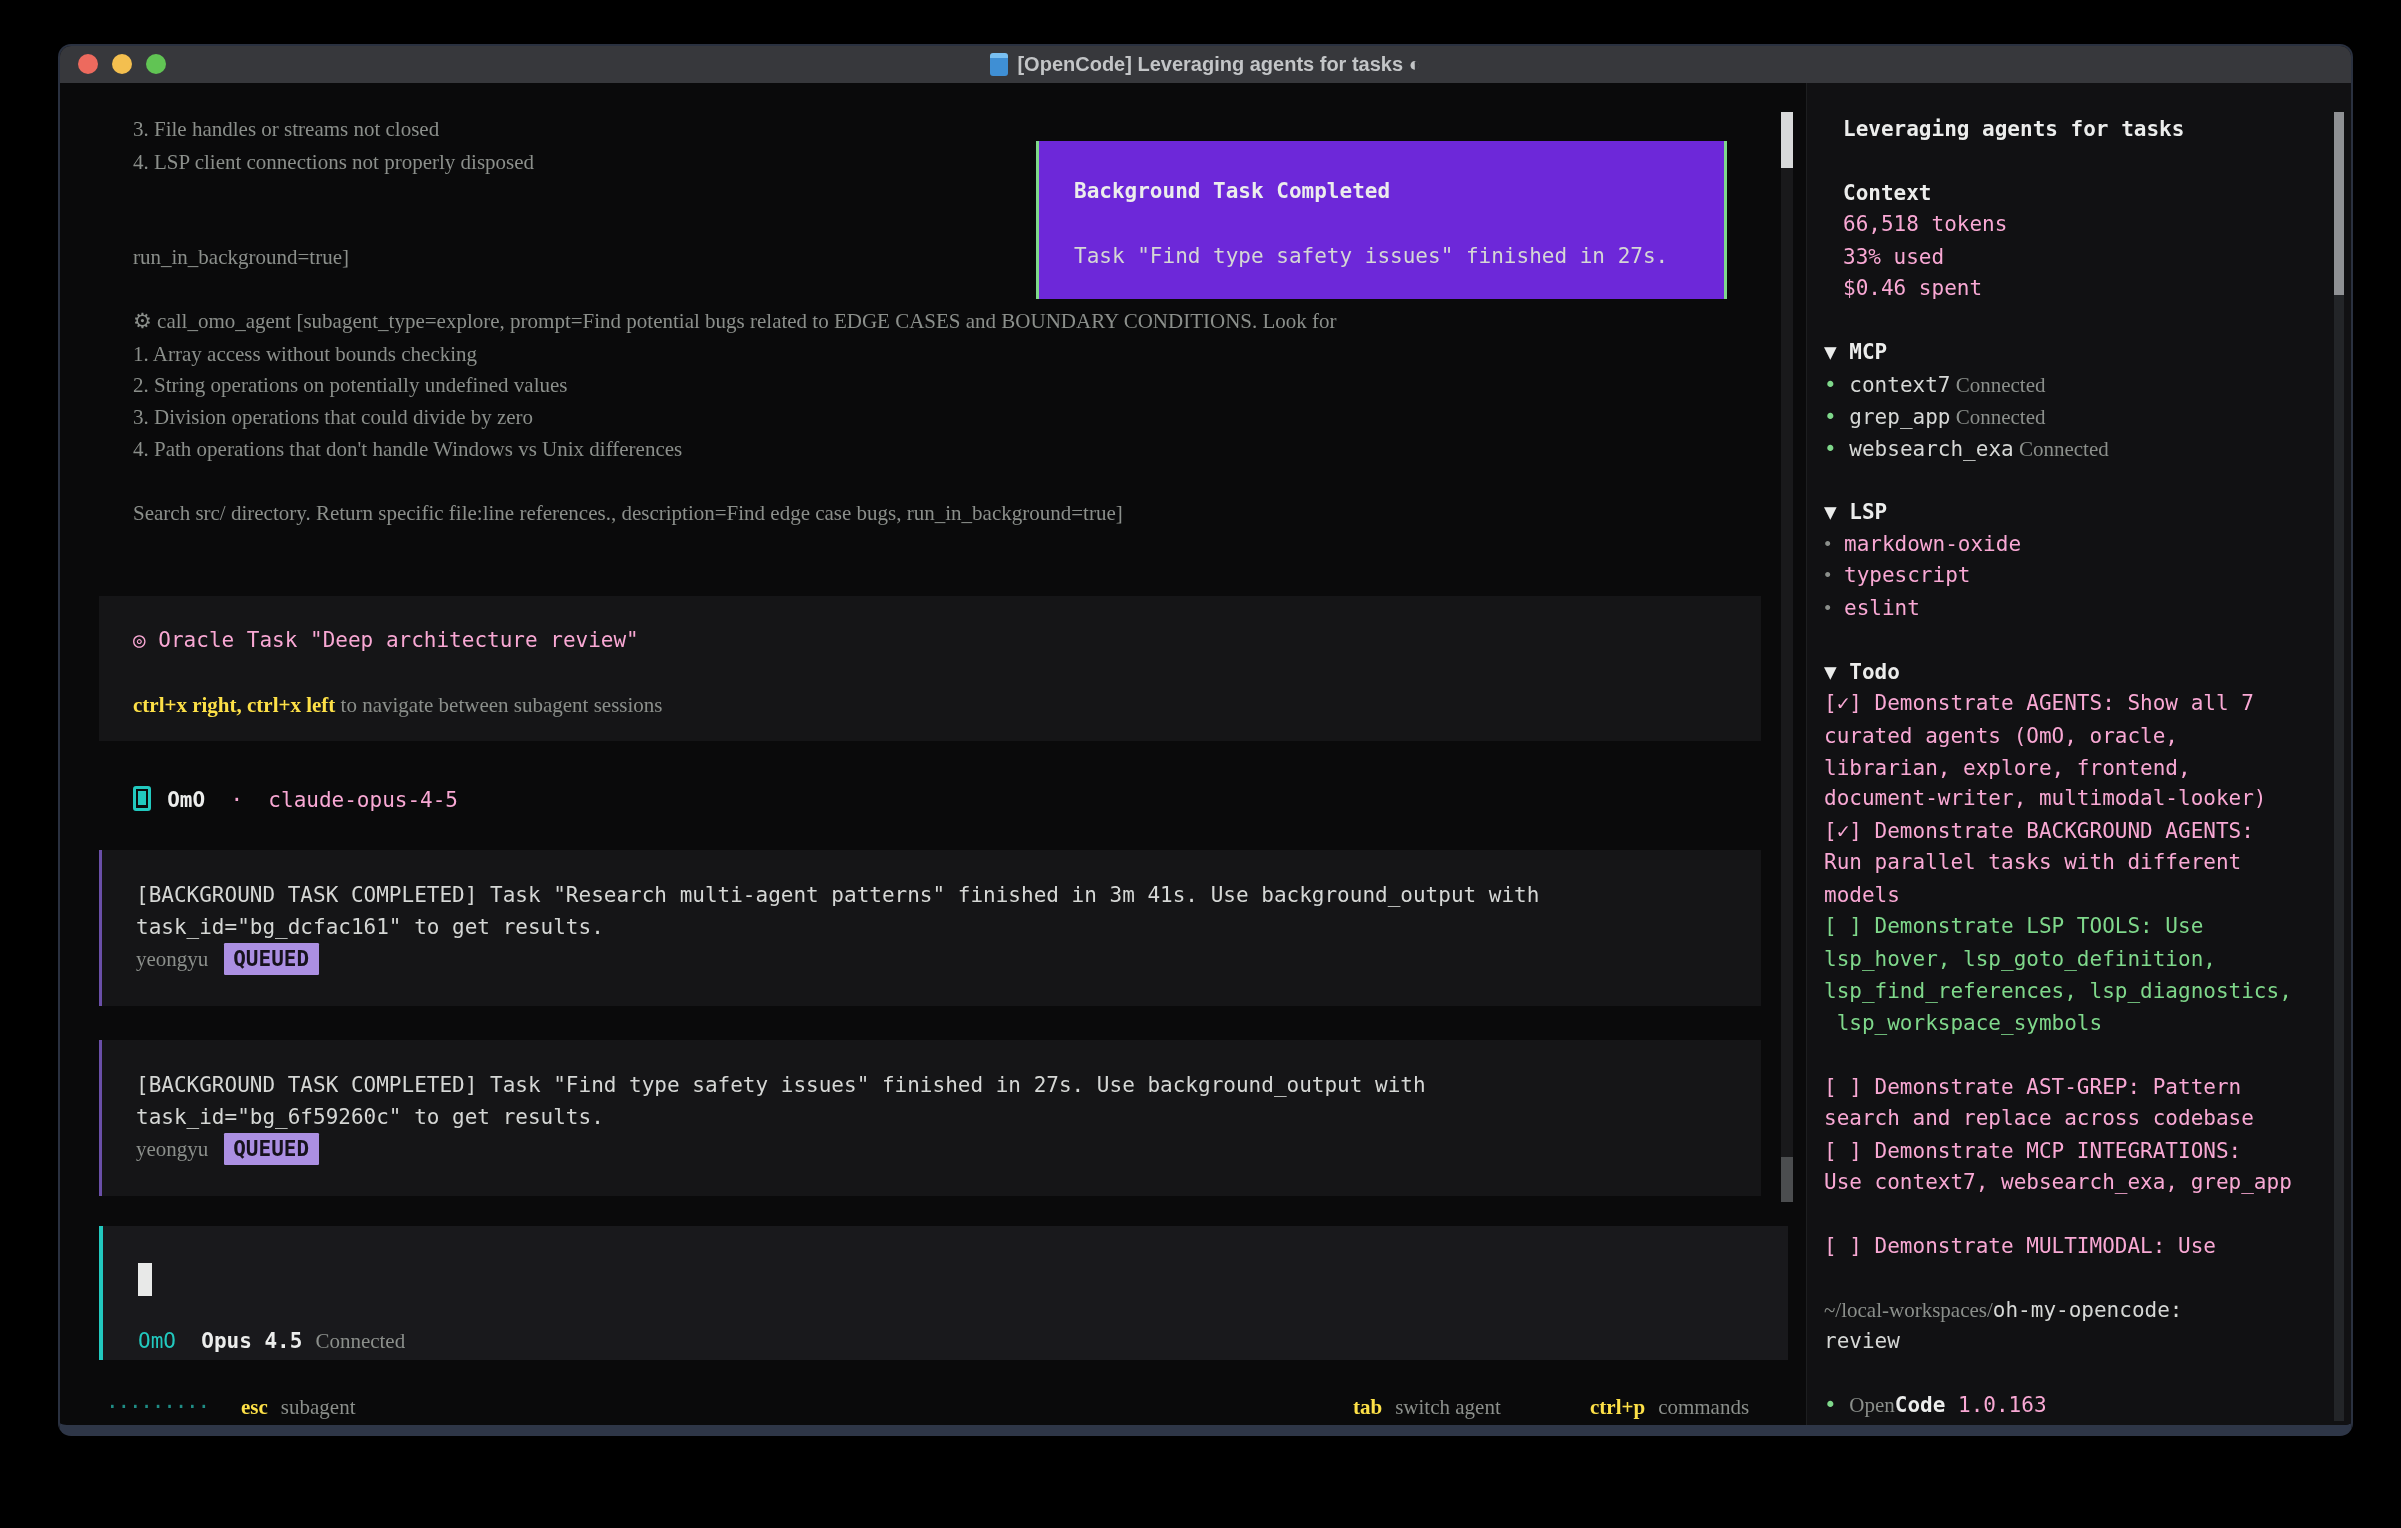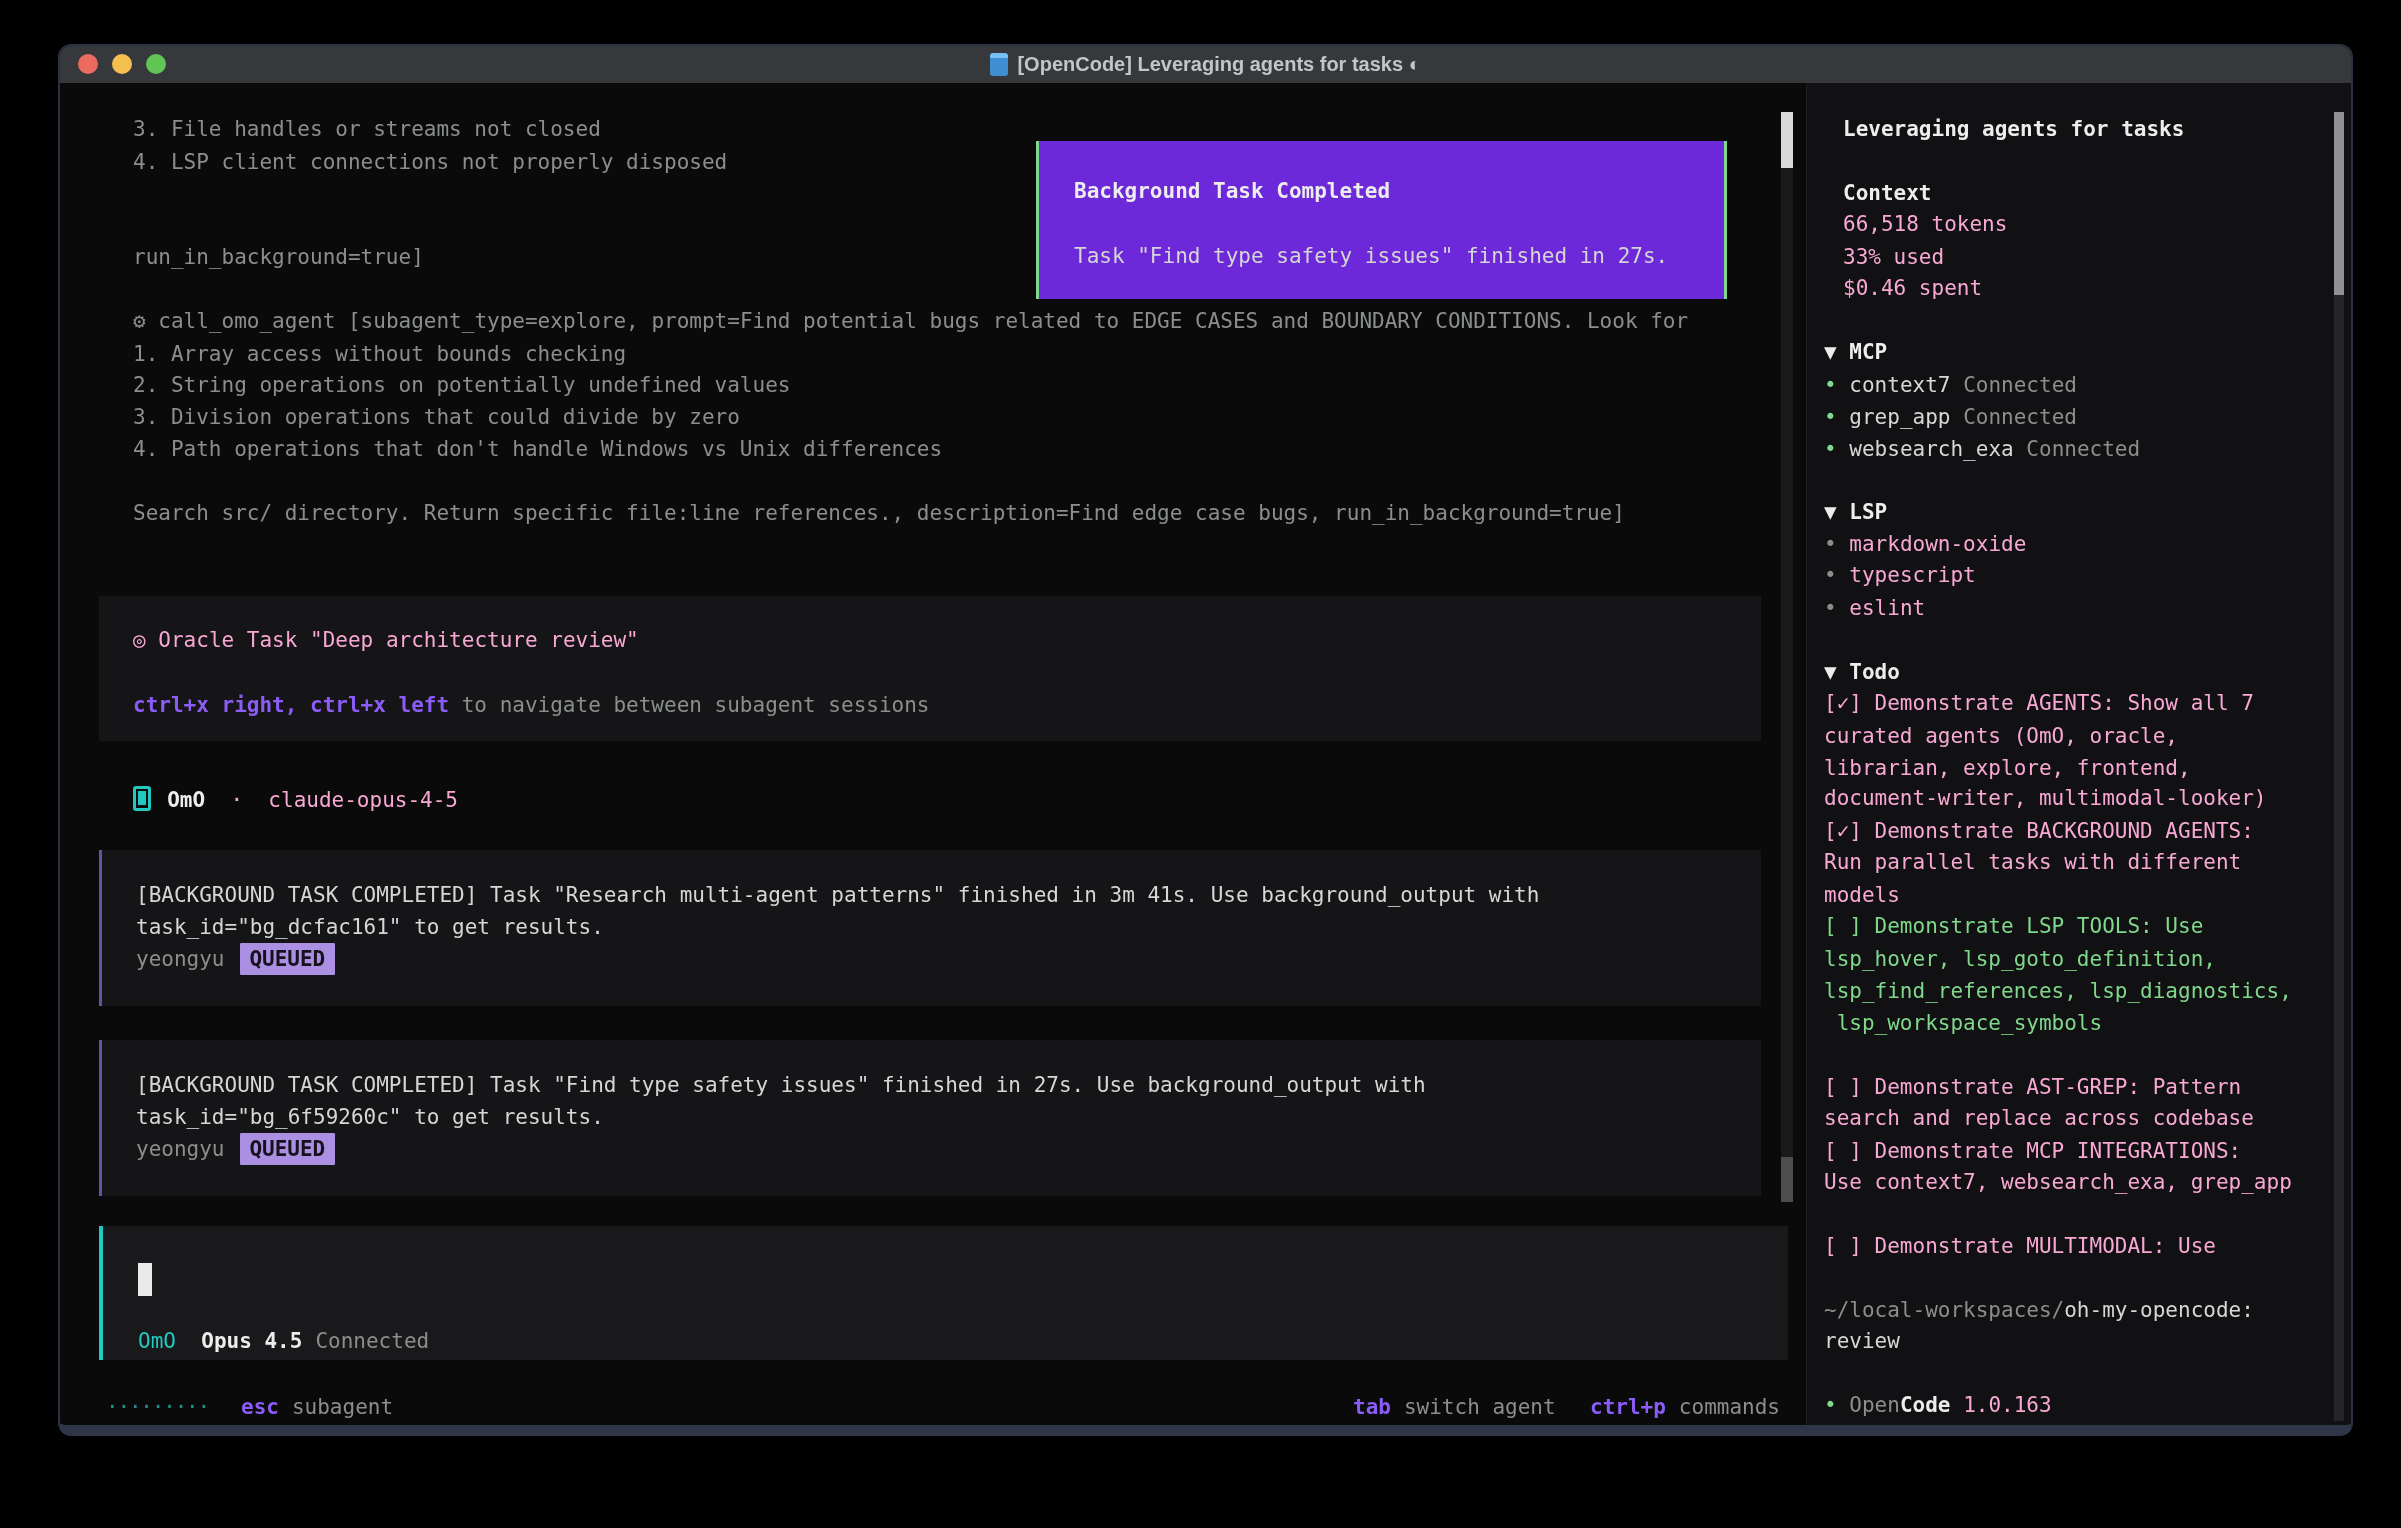--- a/index.html
+++ b/index.html
@@ -10,22 +10,22 @@
   .titlebar{position:absolute;left:0;top:0;width:100%;height:37px;background:#37383c;
     display:flex;align-items:center;justify-content:center;gap:9.5px;}
   .titlebar .title{font:700 20px/37px "Liberation Sans","DejaVu Sans",sans-serif;color:#c3c5c7;}
   .doc-icon{width:17.7px;height:22.5px;border-radius:3px;background:#3f8fd4;
     border-top:5.9px solid #79c0f2;box-sizing:border-box;}
   .lights{position:absolute;left:17.7px;top:8.3px;display:flex;gap:14px;}
   .light{width:20px;height:20px;border-radius:50%;}
   .light.red{background:#ed6a5e;} .light.yellow{background:#f4bf4f;} .light.green{background:#61c454;}
 
   .ln{position:absolute;white-space:pre;font:400 21px/32px "DejaVu Sans Mono","DejaVu Sans",monospace;color:#8b8f8b;}
-  .dim{color:#8b8f8b;} .mid{color:#f9a8d4;} .bright{color:#d5d7d5;} 
-  .white{color:#ecedec;font-weight:700;} .boldbright{color:#8b5cf6;font-weight:700;}
+  .dim{color:#8b8f8b;font-family:Liberation Serif, serif;} .mid{color:#f9a8d4;} .bright{color:#d5d7d5;} 
+  .white{color:#ecedec;font-weight:700;} .boldbright{color:#fde047;font-weight:700;font-family:Liberation Serif, serif;}
   .green{color:#7fd88b;} .cyan{color:#22c9bf;} .namewhite{color:#d6d8d6;}
   .pad{padding-left:13px;}
 
   .card{position:absolute;background:#151517;}
   .toast{position:absolute;left:976px;top:95px;width:691px;height:158px;background:#6d28d9;
     border-left:3.5px solid #7fd88b;border-right:3.5px solid #7fd88b;box-sizing:border-box;}
   .taskcard{left:39px;width:1662px;height:156px;border-left:3.5px solid #6a4fa8;box-sizing:border-box;}
   .oracle{left:39px;top:550px;width:1662px;height:145px;}
   .inputcard{left:39px;top:1180px;width:1689px;height:134px;background:#19191c;
     border-left:4.7px solid #22c9bf;box-sizing:border-box;}

